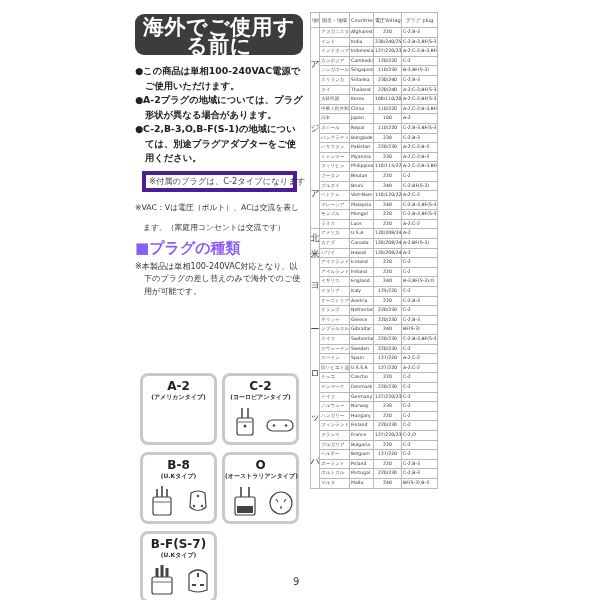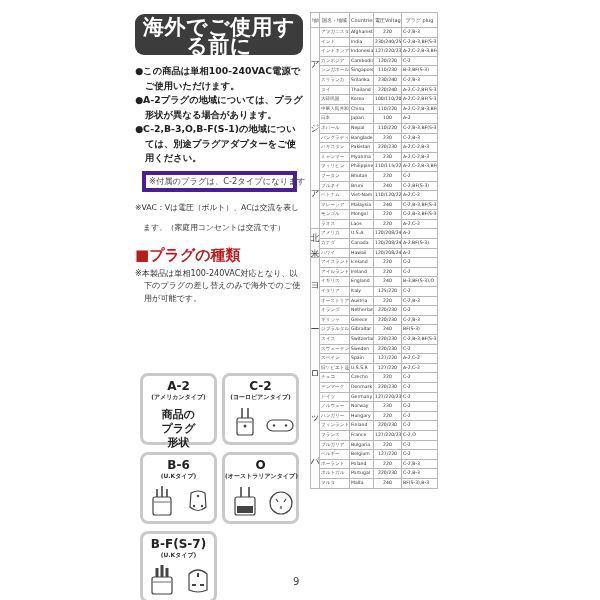--- a/index.html
+++ b/index.html
@@ -8,21 +8,21 @@
 
   .left-col { position: absolute; left: 135px; top: 14px; width: 168px; }
   .title-box { background: #3c3c3c; border-radius: 9px; color: #fff; text-align: center; padding: 4px 2px 4px 2px; height: 41px; }
   .title-main { font-size: 21px; font-weight: bold; letter-spacing: 0.5px; line-height: 19px; }
   .title-sub { font-size: 7.2px; font-weight: bold; line-height: 12px; white-space: nowrap; }
 
   .bullets { margin-top: 9px; }
   .bullet { font-size: 9.3px; line-height: 14.5px; font-weight: bold; color: #222; padding-left: 10px; text-indent: -10px; }
   .note-box { border: 4px solid #4c1d95; font-size: 8.3px; color: #444; padding: 1px 3px; margin: 5px 0 6px 7px; width: 155px; white-space: nowrap; line-height: 11px; }
   .note-vac { font-size: 7.8px; line-height: 20px; color: #333; padding-left: 8px; text-indent: -8px; margin-top: 5px; }
-  .section-h { font-size: 15px; font-weight: bold; margin-top: 7px; line-height: 20px; color: #b91c1c; }
+  .section-h { font-size: 15px; font-weight: bold; line-height: 20px; color: #8b5cf6; }
   .note2 { font-size: 8.1px; line-height: 12.5px; color: #333; padding-left: 9px; text-indent: -9px; margin-top: 2px; }
 
   .plug-grid { position: absolute; left: 140px; top: 373px; width: 160px; }
   .plug-card { position: absolute; width: 77px; height: 72px; border: 3px solid #c9c9c9; border-radius: 8px; background: #fff; text-align: center; }
   .plug-name { font-size: 12px; font-weight: bold; line-height: 13px; margin-top: 4px; }
   .plug-sub { font-size: 6px; line-height: 8px; font-weight: bold; color: #333; white-space: nowrap; }
   .plug-desc { font-size: 11px; font-weight: bold; line-height: 14px; margin-top: 7px; }
   .plug-icons { position: absolute; left: 0; right: 0; bottom: 4px; height: 32px; }
 
   .table-wrap { position: absolute; left: 310px; top: 12px; width: 127px; }
@@ -54,42 +54,41 @@
   <div class="note-vac">※VAC：Vは電圧（ボルト）、ACは交流を表します。（家庭用コンセントは交流です）</div>
   <div class="section-h">■プラグの種類</div>
   <div class="note2">※本製品は単相100-240VAC対応となり、以下のプラグの差し替えのみで海外でのご使用が可能です。</div>
 </div>
 
 <div class="plug-grid">
 
   <div class="plug-card" style="left:0;top:0;">
     <div class="plug-name">A-2</div>
     <div class="plug-sub">(アメリカンタイプ)</div>
-    <div class="plug-desc" style="width:44px;margin-left:auto;margin-right:auto;">商品の プラグ形状</div>
   </div>
 
   <div class="plug-card" style="left:82px;top:0;">
     <div class="plug-name">C-2</div>
     <div class="plug-sub">(ヨーロピアンタイプ)</div>
     <div class="plug-icons">
       <svg width="77" height="32" viewBox="0 0 77 32">
         <line x1="17" y1="2" x2="17" y2="12" stroke="#444" stroke-width="1.5"></line>
         <line x1="23" y1="2" x2="23" y2="12" stroke="#444" stroke-width="1.5"></line>
         <rect x="12" y="12" width="16" height="17" rx="2" fill="#fff" stroke="#444" stroke-width="1.2"></rect>
         <line x1="13" y1="16" x2="27" y2="16" stroke="#444" stroke-width="0.8"></line>
         <circle cx="20" cy="20" r="1.5" fill="#444"></circle>
         <rect x="42" y="14" width="26" height="11" rx="5.5" fill="#fff" stroke="#444" stroke-width="1.2"></rect>
         <circle cx="49" cy="19.5" r="1.2" fill="#444"></circle>
         <circle cx="61" cy="19.5" r="1.2" fill="#444"></circle>
       </svg>
     </div>
   </div>
 
   <div class="plug-card" style="left:0;top:79px;">
-    <div class="plug-name">B-6</div>
+    <div class="plug-name">B-8</div>
     <div class="plug-sub">(U.Kタイプ)</div>
     <div class="plug-icons">
       <svg width="77" height="32" viewBox="0 0 77 32">
         <line x1="14" y1="4" x2="14" y2="12" stroke="#444" stroke-width="1.6"></line>
         <line x1="19" y1="1" x2="19" y2="12" stroke="#444" stroke-width="1.6"></line>
         <line x1="24" y1="4" x2="24" y2="12" stroke="#444" stroke-width="1.6"></line>
         <rect x="10" y="12" width="18" height="18" rx="2" fill="#fff" stroke="#444" stroke-width="1.2"></rect>
         <line x1="11" y1="17" x2="27" y2="17" stroke="#444" stroke-width="0.8"></line>
         <path d="M48 8 Q55 4 62 8 L63 22 Q55 29 47 22 Z" fill="#fff" stroke="#444" stroke-width="1.2"></path>
         <circle cx="55" cy="11" r="1.2" fill="#444"></circle>

